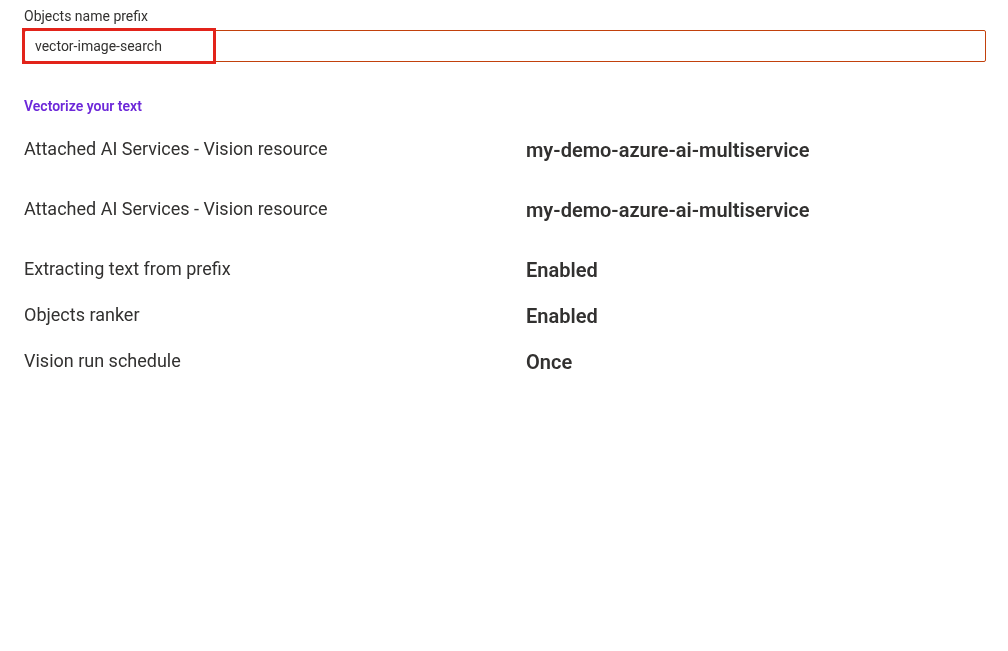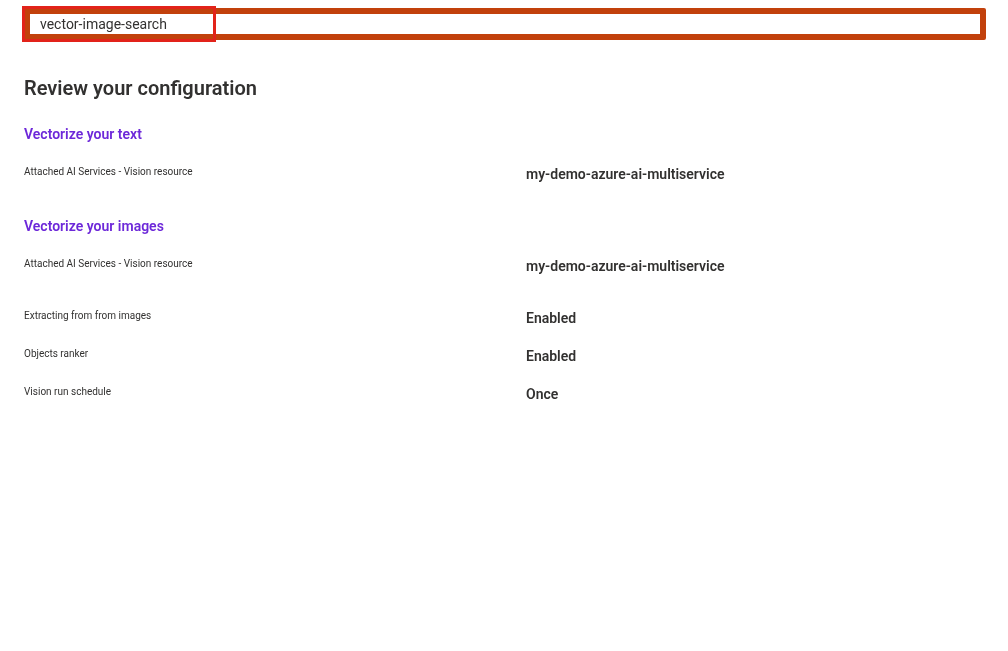--- a/index.html
+++ b/index.html
@@ -18,21 +18,21 @@
     .field-label {
       font-size: 14px;
       color: #323130;
       font-weight: 400;
       margin-bottom: 6px;
       display: block;
     }
     .text-input {
       width: 100%;
       height: 32px;
-      border: 6px solid #c2410c;
+      border: 1px solid #c2410c;
       border-radius: 2px;
       padding: 0 10px;
       font-size: 14px;
       font-family: inherit;
       color: #323130;
     }
     .input-wrapper {
       position: relative;
       width: 962px;
       margin-bottom: 36px;
@@ -61,61 +61,60 @@
     }
     .row {
       display: flex;
       margin-bottom: 36px;
     }
     .row.tight {
       margin-bottom: 22px;
     }
     .label-col {
       width: 490px;
-      font-size: 10px;
+      font-size: 18px;
       color: #323130;
       font-weight: 400;
     }
     .value-col {
-      font-size: 14px;
+      font-size: 20px;
       color: #323130;
       font-weight: 600;
       padding-left: 12px;
     }
     .section-gap {
       margin-bottom: 22px;
     }
   </style>
 </head>
 <body>
 
 <div class="container">
 
+  <label class="field-label">Objects name prefix</label>
   <div class="input-wrapper">
     <input type="text" class="text-input" value="vector-image-search" style="">
     <div class="highlight-overlay"></div>
   </div>
 
-  <h2 class="main-heading">Review your configuration</h2>
 
   <h3 class="sub-heading">Vectorize your text</h3>
   <div class="row">
     <div class="label-col">Attached AI Services - Vision resource</div>
     <div class="value-col">my-demo-azure-ai-multiservice</div>
   </div>
 
-  <h3 class="sub-heading">Vectorize your images</h3>
   <div class="row">
     <div class="label-col">Attached AI Services - Vision resource</div>
     <div class="value-col">my-demo-azure-ai-multiservice</div>
   </div>
 
 
   <div class="row tight">
-    <div class="label-col">Extracting from from images</div>
+    <div class="label-col">Extracting text from prefix</div>
     <div class="value-col">Enabled</div>
   </div>
 
   <div class="row tight">
     <div class="label-col">Objects ranker</div>
     <div class="value-col">Enabled</div>
   </div>
 
   <div class="row tight">
     <div class="label-col">Vision run schedule</div>

